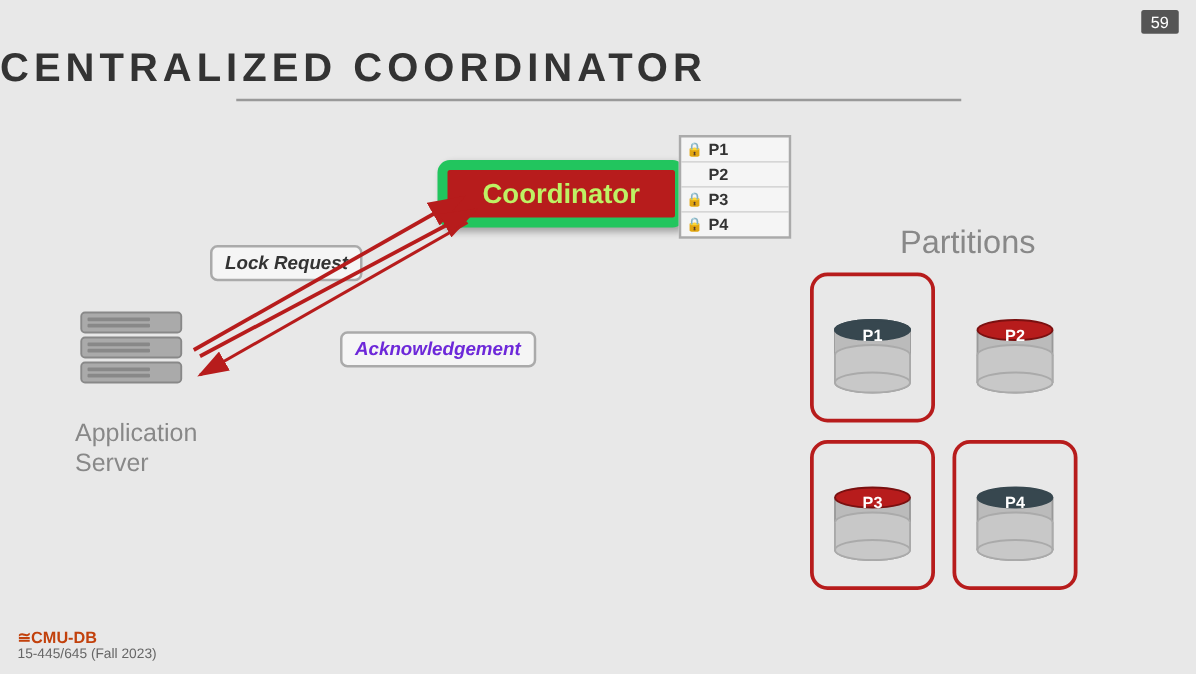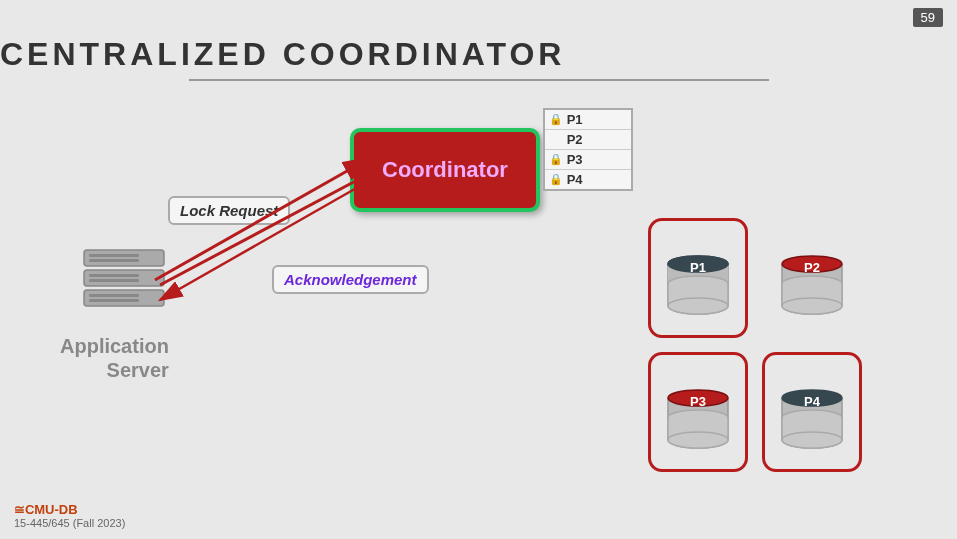--- a/index.html
+++ b/index.html
@@ -46,24 +46,24 @@
       background: #999;
       margin: 6px auto 0;
     }
 
     
     .coordinator-box {
       position: absolute;
       top: 128px;
       left: 350px;
       background: #b71c1c;
-      border: 4px solid #22c55e;
+      border: 8px solid #22c55e;
       border-radius: 10px;
-      padding: 25px 28px;
-      color: #f0abfc;
+      padding: 6px 28px;
+      color: #bef264;
       font-size: 22px;
       font-weight: 900;
       box-shadow: 3px 3px 6px rgba(0,0,0,0.3);
     }
 
     
     .lock-table {
       position: absolute;
       top: 108px;
       left: 543px;
@@ -87,22 +87,21 @@
       color: #b71c1c;
     }
     .lock-row.locked .lock-icon { color: #b71c1c; }
     .lock-row.unlocked .lock-icon { color: transparent; }
 
     
     .server-area {
       position: absolute;
       top: 240px;
       left: 60px;
-      text-align: right;
-      font-weight: bold;
+      text-align: left;
     }
     .server-icon {
       width: 90px;
       margin: 0 auto;
     }
     .server-label {
       font-size: 20px;
       color: #888;
       margin-top: 10px;
       line-height: 1.2;
@@ -241,20 +240,21 @@
     <div class="server-label">
       <span>Application</span><br>
       <span>Server</span>
     </div>
   </div>
 
   <div class="lock-request-label">Lock Request</div>
 
   <div class="ack-label">Acknowledgement</div>
 
+  <div class="partitions-label">Partitions</div>
 
   <div class="partition-grid">
 
     <div class="partition-cell active-border">
       <svg viewBox="0 0 72 88" width="72" height="88">
 
         <ellipse cx="36" cy="72" rx="30" ry="8" fill="#bbb" stroke="#999" stroke-width="1.5"></ellipse>
         <rect x="6" y="30" width="60" height="42" fill="#bbb" stroke="#999" stroke-width="0"></rect>
         <line x1="6" y1="30" x2="6" y2="72" stroke="#999" stroke-width="1.5"></line>
         <line x1="66" y1="30" x2="66" y2="72" stroke="#999" stroke-width="1.5"></line>

